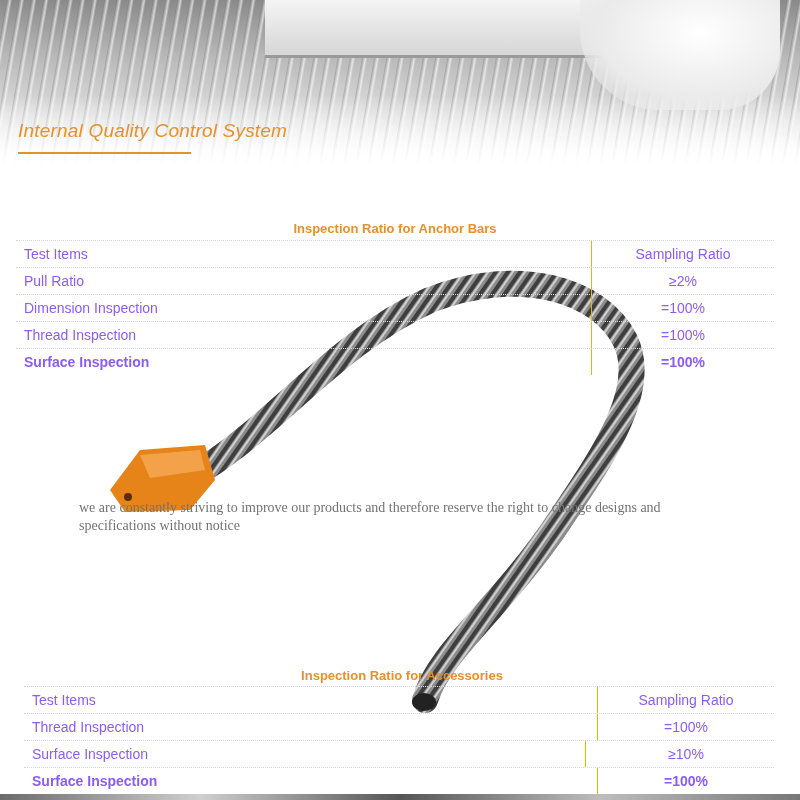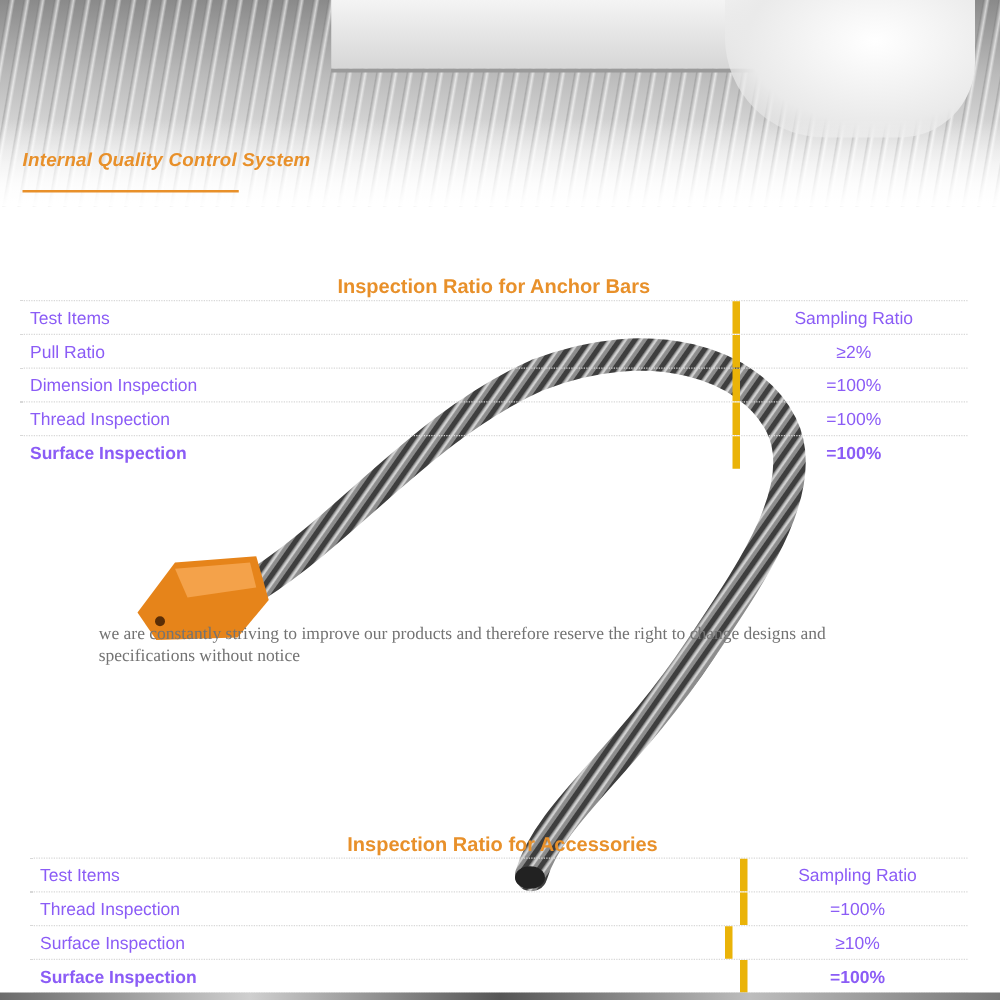--- a/index.html
+++ b/index.html
@@ -7,29 +7,29 @@
 
   .banner { position:absolute; left:0; top:0; width:800px; height:165px; overflow:hidden;
     background:
       repeating-linear-gradient(100deg, rgba(255,255,255,0) 0px, rgba(255,255,255,0) 6px, rgba(120,120,120,0.35) 7px, rgba(255,255,255,0.6) 10px, rgba(255,255,255,0) 12px),
       linear-gradient(180deg, #8a8a8a 0%, #b9b9b9 35%, #dedede 70%, #ffffff 100%);
   }
   .banner .fade { position:absolute; left:0; right:0; bottom:0; height:70px; background:linear-gradient(180deg, rgba(255,255,255,0) 0%, #fff 100%); }
   .banner .glove { position:absolute; right:20px; top:0; width:200px; height:110px; border-radius:0 0 60px 80px; background:radial-gradient(ellipse at 60% 30%, #ffffff 0%, #eaeaea 60%, rgba(230,230,230,0) 100%); }
   .banner .box { position:absolute; left:265px; top:0; width:380px; height:55px; background:linear-gradient(180deg,#f4f4f4,#d6d6d6); border-bottom:3px solid #9a9a9a; }
 
-  .title { position:absolute; left:18px; top:120px; font-size:15px; font-weight:bold; font-style:italic; color:#e8902a; letter-spacing:0.2px; }
+  .title { position:absolute; left:18px; top:120px; font-size:19px; font-weight:normal; font-style:italic; color:#e8902a; letter-spacing:0.2px; }
   .title-underline { position:absolute; left:18px; top:152px; width:173px; height:2px; background:#e8902a; }
 
-  .table-caption { position:absolute; font-size:16px; font-weight:bold; color:#e8902a; text-align:center; }
+  .table-caption { position:absolute; font-size:13px; font-weight:bold; color:#e8902a; text-align:center; }
   .tbl { position:absolute; border-collapse:collapse; font-size:14px; color:#8b5cf6; }
   .tbl .row { display:flex; border-top:1px dotted #d8d8d8; height:26px; align-items:center; }
   .tbl .row:last-child { border-bottom:1px dotted #d8d8d8;font-weight:bold; }
   .tbl .c1 { flex:1; padding-left:8px; }
-  .tbl .c2 { text-align:right; border-left:6px solid #eab308; height:100%; display:flex; align-items:center; justify-content:center; }
+  .tbl .c2 { text-align:right; border-left:1px solid #eab308; height:100%; display:flex; align-items:center; justify-content:center; }
 
   .bar-svg { position:absolute; left:0; top:0; width:800px; height:800px; pointer-events:none; }
 
   .notice { position:absolute; left:79px; top:499px; width:600px; font-family:"Liberation Serif", serif; font-size:14px; line-height:18px; color:#737373; }
 
   .bottom-strip { position:absolute; left:0; bottom:0; width:800px; height:6px; background:linear-gradient(90deg,#6b6b6b,#cfcfcf,#555,#bdbdbd,#777); }
 </style>
 </head>
 <body>
 

